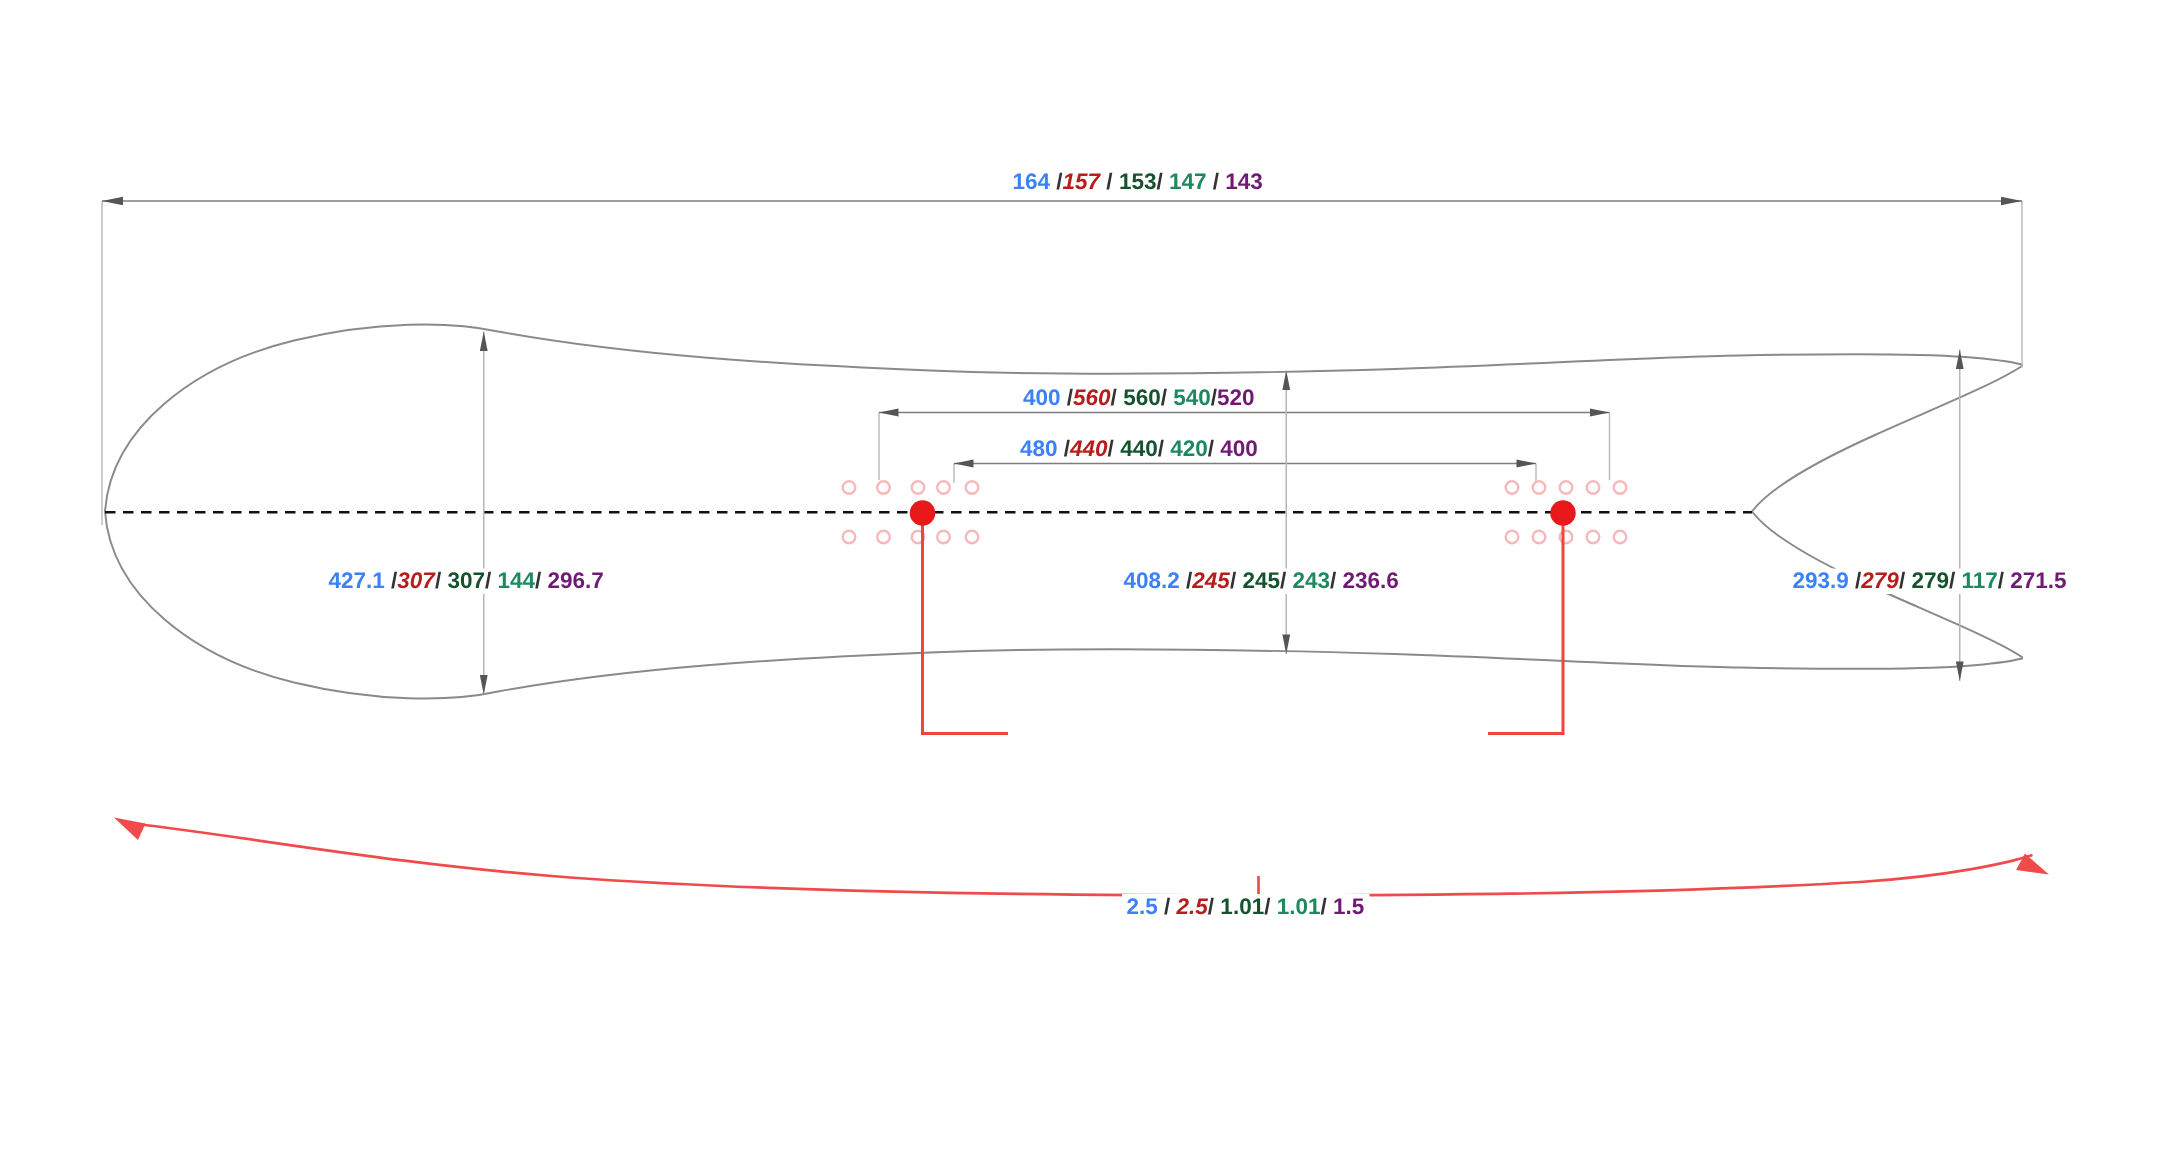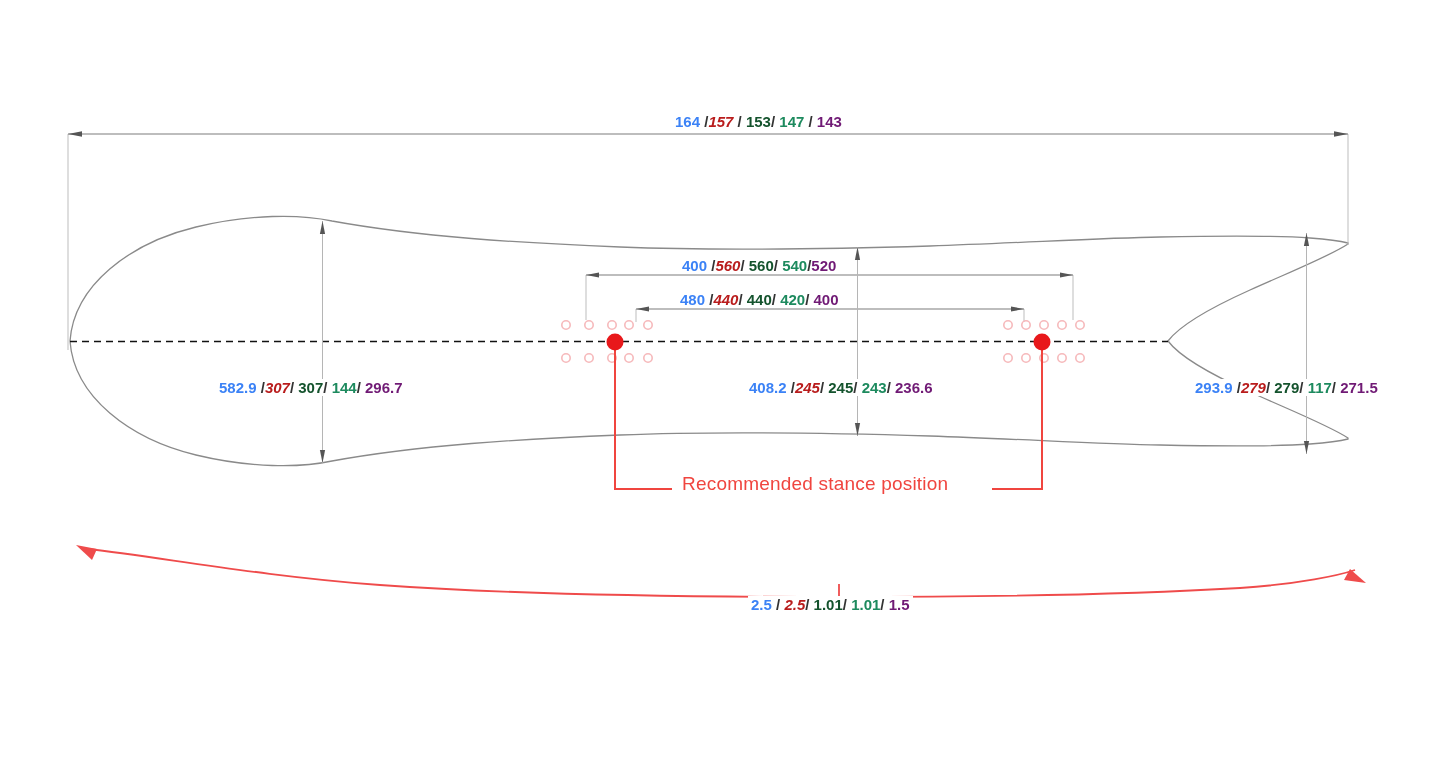--- a/index.html
+++ b/index.html
@@ -198,30 +198,29 @@
 
   <div class="dim-label label-ref-600">
     <span class="v0">400</span><span class="sep"> /</span><span class="v1">560</span><span class="sep">/ </span><span class="v2">560</span><span class="sep">/ </span><span class="v3">540</span><span class="sep">/</span><span class="v4">520</span>
   </div>
 
   <div class="dim-label label-ref-480">
     <span class="v0">480</span><span class="sep"> /</span><span class="v1">440</span><span class="sep">/ </span><span class="v2">440</span><span class="sep">/ </span><span class="v3">420</span><span class="sep">/ </span><span class="v4">400</span>
   </div>
 
   <div class="dim-label label-nose-w">
-    <span class="v0">582.9</span><span class="sep"> /</span><span class="v1">307</span><span class="sep">/ </span><span class="v2">307</span><span class="sep">/ </span><span class="v3">144</span><span class="sep">/ </span><span class="v4">296.7</span>
+    <span class="v0">427.1</span><span class="sep"> /</span><span class="v1">307</span><span class="sep">/ </span><span class="v2">307</span><span class="sep">/ </span><span class="v3">144</span><span class="sep">/ </span><span class="v4">296.7</span>
   </div>
 
   <div class="dim-label label-waist-w">
     <span class="v0">408.2</span><span class="sep"> /</span><span class="v1">245</span><span class="sep">/ </span><span class="v2">245</span><span class="sep">/ </span><span class="v3">243</span><span class="sep">/ </span><span class="v4">236.6</span>
   </div>
 
   <div class="dim-label label-tail-w">
     <span class="v0">293.9</span><span class="sep"> /</span><span class="v1">279</span><span class="sep">/ </span><span class="v2">279</span><span class="sep">/ </span><span class="v3">117</span><span class="sep">/ </span><span class="v4">271.5</span>
   </div>
 
   <div class="dim-label label-camber">
     <span class="v0">2.5</span><span class="sep"> / </span><span class="v1">2.5</span><span class="sep">/ </span><span class="v2">1.01</span><span class="sep">/ </span><span class="v3">1.01</span><span class="sep">/ </span><span class="v4">1.5</span>
   </div>
 
-  <div class="stance-text">Recommended stance position</div>
 
 </div>
 
 </body></html>

